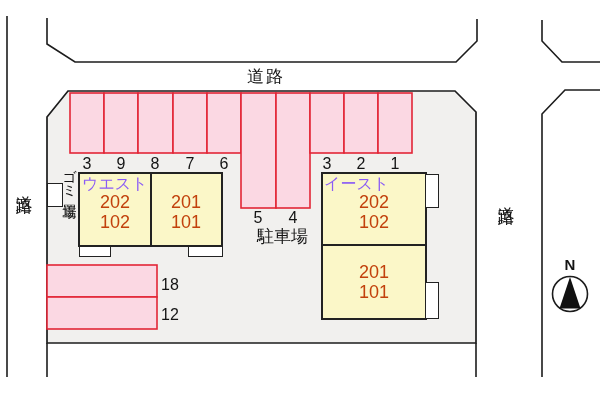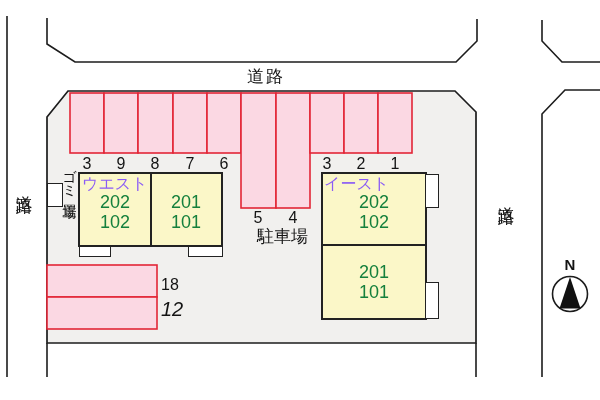--- a/index.html
+++ b/index.html
@@ -7,21 +7,21 @@
          font-family:"Liberation Sans","DejaVu Sans",sans-serif;color:#111;}
   #plan-svg{position:absolute;left:0;top:0;}
   .lbl{position:absolute;color:#141414;white-space:nowrap;line-height:1.15;}
   .num{font-size:16px;text-align:center;width:30px;}
   .vert{writing-mode:vertical-rl;text-orientation:upright;}
   .road-lbl{font-size:17px;letter-spacing:2px;}
   .bldg{position:absolute;background:#fbf7c8;border:2px solid #222222;box-sizing:border-box;}
   .bldg-divider-v{position:absolute;top:0;bottom:0;width:2px;background:#222222;}
   .bldg-divider-h{position:absolute;left:0;right:0;height:2px;background:#222222;}
   .notch{position:absolute;background:#ffffff;border:1.5px solid #222222;box-sizing:border-box;}
-  .unit-nums{position:absolute;font-size:18px;text-align:center;line-height:20px;color:#15803d;}
+  .unit-nums{position:absolute;font-size:18px;text-align:center;line-height:20px;color:#c2410c;}
   .bldg-name{position:absolute;font-size:16px;color:#8b5cf6;white-space:nowrap;}
 </style>
 </head>
 <body>
 
 <div id="stage">
 
   <svg id="plan-svg" width="600" height="400" viewBox="0 0 600 400">
 
     <polygon points="47,117 68,91 455,91 476,112 476,343 47,343" fill="#f1f0ee" stroke="#1c1c1c" stroke-width="1.7"></polygon>
@@ -77,21 +77,21 @@
   <div class="lbl num" style="left:106px;top:155px;">9</div>
   <div class="lbl num" style="left:140px;top:155px;">8</div>
   <div class="lbl num" style="left:175px;top:155px;">7</div>
   <div class="lbl num" style="left:209px;top:155px;">6</div>
   <div class="lbl num" style="left:243px;top:209px;">5</div>
   <div class="lbl num" style="left:278px;top:209px;">4</div>
   <div class="lbl num" style="left:312px;top:155px;">3</div>
   <div class="lbl num" style="left:346px;top:155px;">2</div>
   <div class="lbl num" style="left:380px;top:155px;">1</div>
   <div class="lbl" style="left:161px;top:276px;font-size:16px;">18</div>
-  <div class="lbl" style="left:161px;top:298px;font-size:20px;font-style:italic;">12</div>
+  <div class="lbl" style="left:161px;top:306px;font-size:16px;">12</div>
 
   <div class="lbl" style="left:244px;top:227px;width:64px;text-align:right;font-size:17px;">駐車場</div>
 
   <div class="bldg-name" style="left:82px;top:174px;">ウエスト</div>
   <div class="unit-nums" style="left:84px;top:192px;width:62px;">
     <div>202</div>
     <div>102</div>
   </div>
   <div class="unit-nums" style="left:155px;top:192px;width:62px;">
     <div>201</div>

